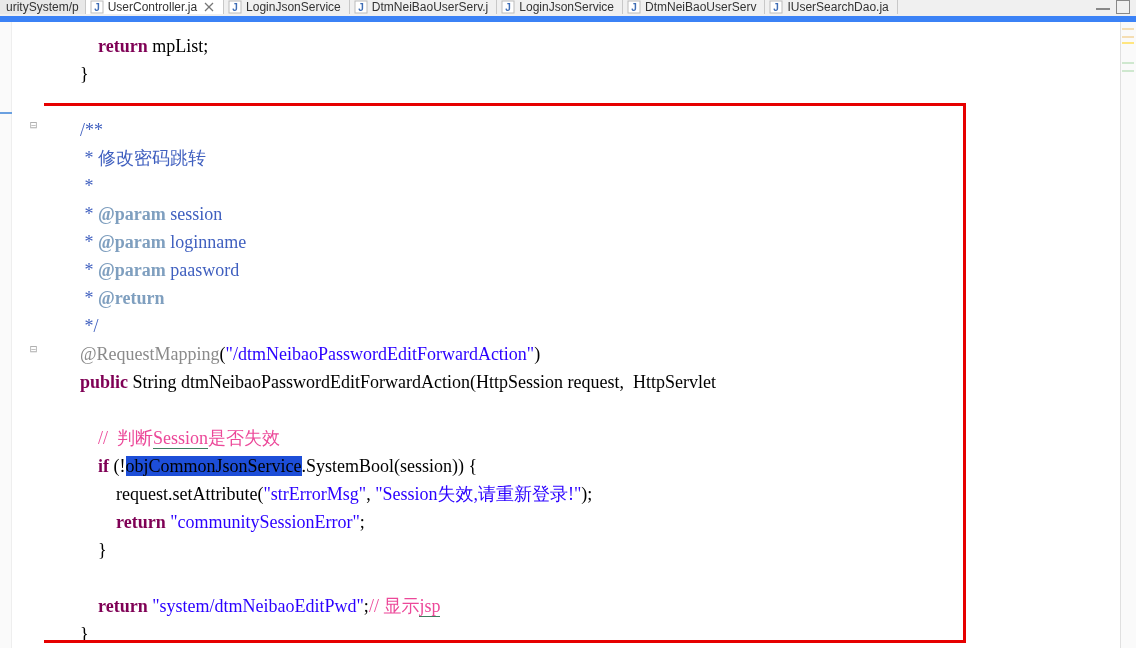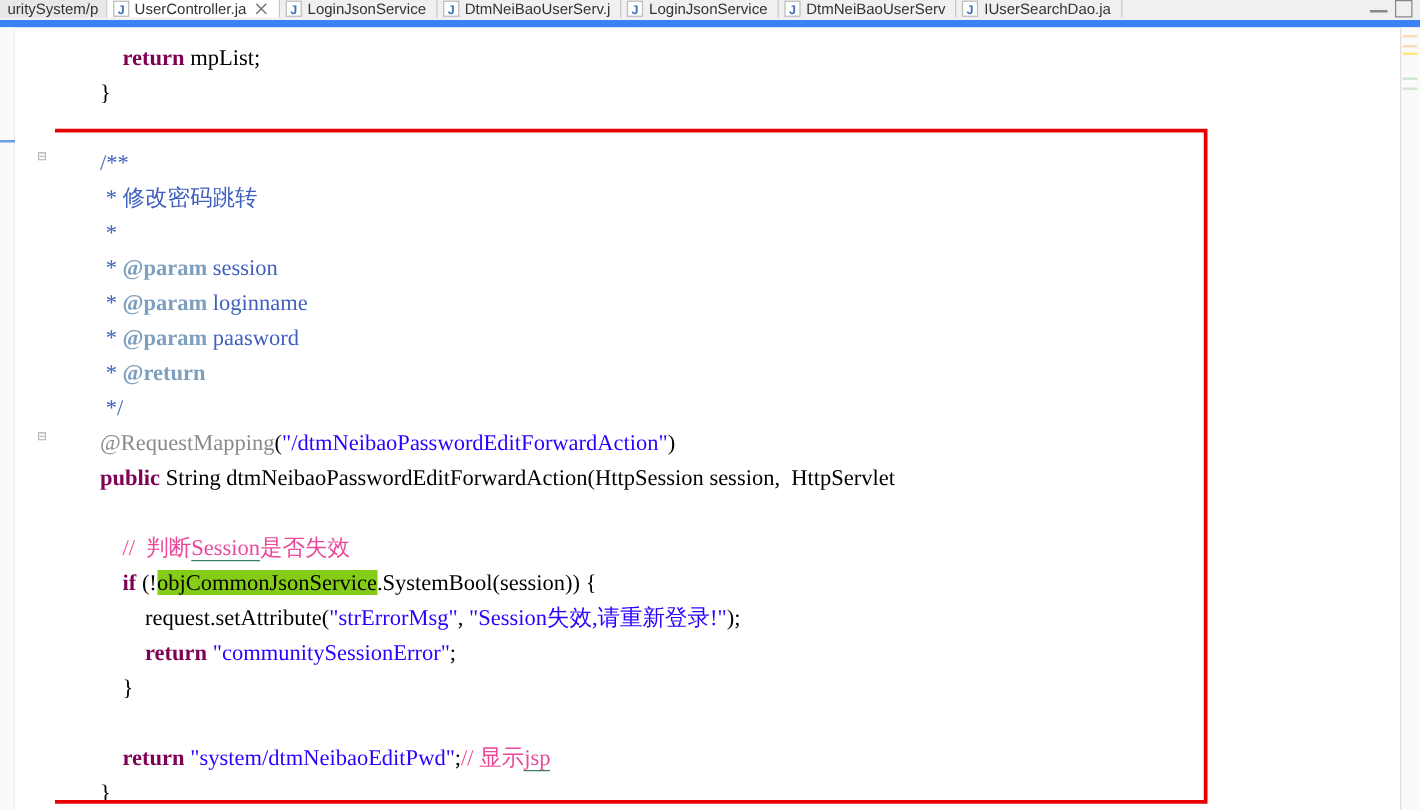--- a/index.html
+++ b/index.html
@@ -20,21 +20,21 @@
   .gutter-shade { position:absolute; left:0; top:0; width:12px; height:100%; background:#fafafa; border-right:1px solid #eee; }
   .fold { position:absolute; left:30px; color:#b0b0b0; font-size:12px; line-height:28px; }
   .editor { flex:1; background:#ffffff; position:relative; overflow:hidden; }
   .code { position:absolute; left:0; top:10px; line-height:28px; font-size:18px; white-space:pre;font-family:Liberation Serif, serif; }
   .kw { color:#7f0055; font-weight:bold; }
   .ann { color:#8a8a8a; }
   .jdoc { color:#3f5fbf; }
   .jtag { color:#7f9fbf; font-weight:bold; }
   .cmt { color:#ec4899; }
   .str { color:#2a00ff; }
-  .hl { background:#84cc16; }
+  .hl { background:#1d4ed8; }
   .ul { border-bottom:1px solid #3f7f5f; }
   .blue-sep { position:absolute; left:0; width:12px; height:2px; background:#6aa0e0; z-index:3;}
   .redbox { position:absolute; border:3px solid #e60000; pointer-events:none; z-index:5; }
   .ov { position:absolute; right:0; top:0; width:16px; height:100%; background:#fafafa; border-left:1px solid #e0e0e0; }
   .ov-mark { position:absolute; right:2px; width:12px; height:2px; }
 </style>
 </head>
 <body>
 
 <div class="tabbar">
@@ -124,21 +124,21 @@
 
         <span class="jdoc">/**</span>
 <span class="jdoc">        <span> * 修改密码跳转</span></span>
 <span class="jdoc">        <span> *</span></span>
 <span class="jdoc">         * </span><span class="jtag">@param</span><span class="jdoc"> session</span>
 <span class="jdoc">         * </span><span class="jtag">@param</span><span class="jdoc"> loginname</span>
 <span class="jdoc">         * </span><span class="jtag">@param</span><span class="jdoc"> paasword</span>
 <span class="jdoc">         * </span><span class="jtag">@return</span>
 <span class="jdoc">        <span> */</span></span>
         <span class="ann">@RequestMapping</span>(<span class="str">"/dtmNeibaoPasswordEditForwardAction"</span>)
-        <span class="kw">public</span><span> String dtmNeibaoPasswordEditForwardAction(HttpSession session,  HttpServlet</span>
+        <span class="kw">public</span><span> String dtmNeibaoPasswordEditForwardAction(HttpSession request,  HttpServlet</span>
 
             <span class="cmt"><span>//  判断</span><span class="ul">Session</span><span>是否失效</span></span>
             <span class="kw">if</span><span> (!</span><span class="hl">objCommonJsonService</span><span>.SystemBool(session)) {</span>
 <span>                request.setAttribute(</span><span class="str">"strErrorMsg"</span><span>, </span><span class="str"><span>"Session</span><span>失效,请重新登录</span><span>!"</span></span><span>);</span>
                 <span class="kw">return</span> <span class="str">"communitySessionError"</span><span>;</span>
 <span>            }</span>
 
             <span class="kw">return</span> <span class="str">"system/dtmNeibaoEditPwd"</span><span>;</span><span class="cmt"><span>// 显示</span><span class="ul">jsp</span></span>
 <span>        }</span></div>
   </div>

